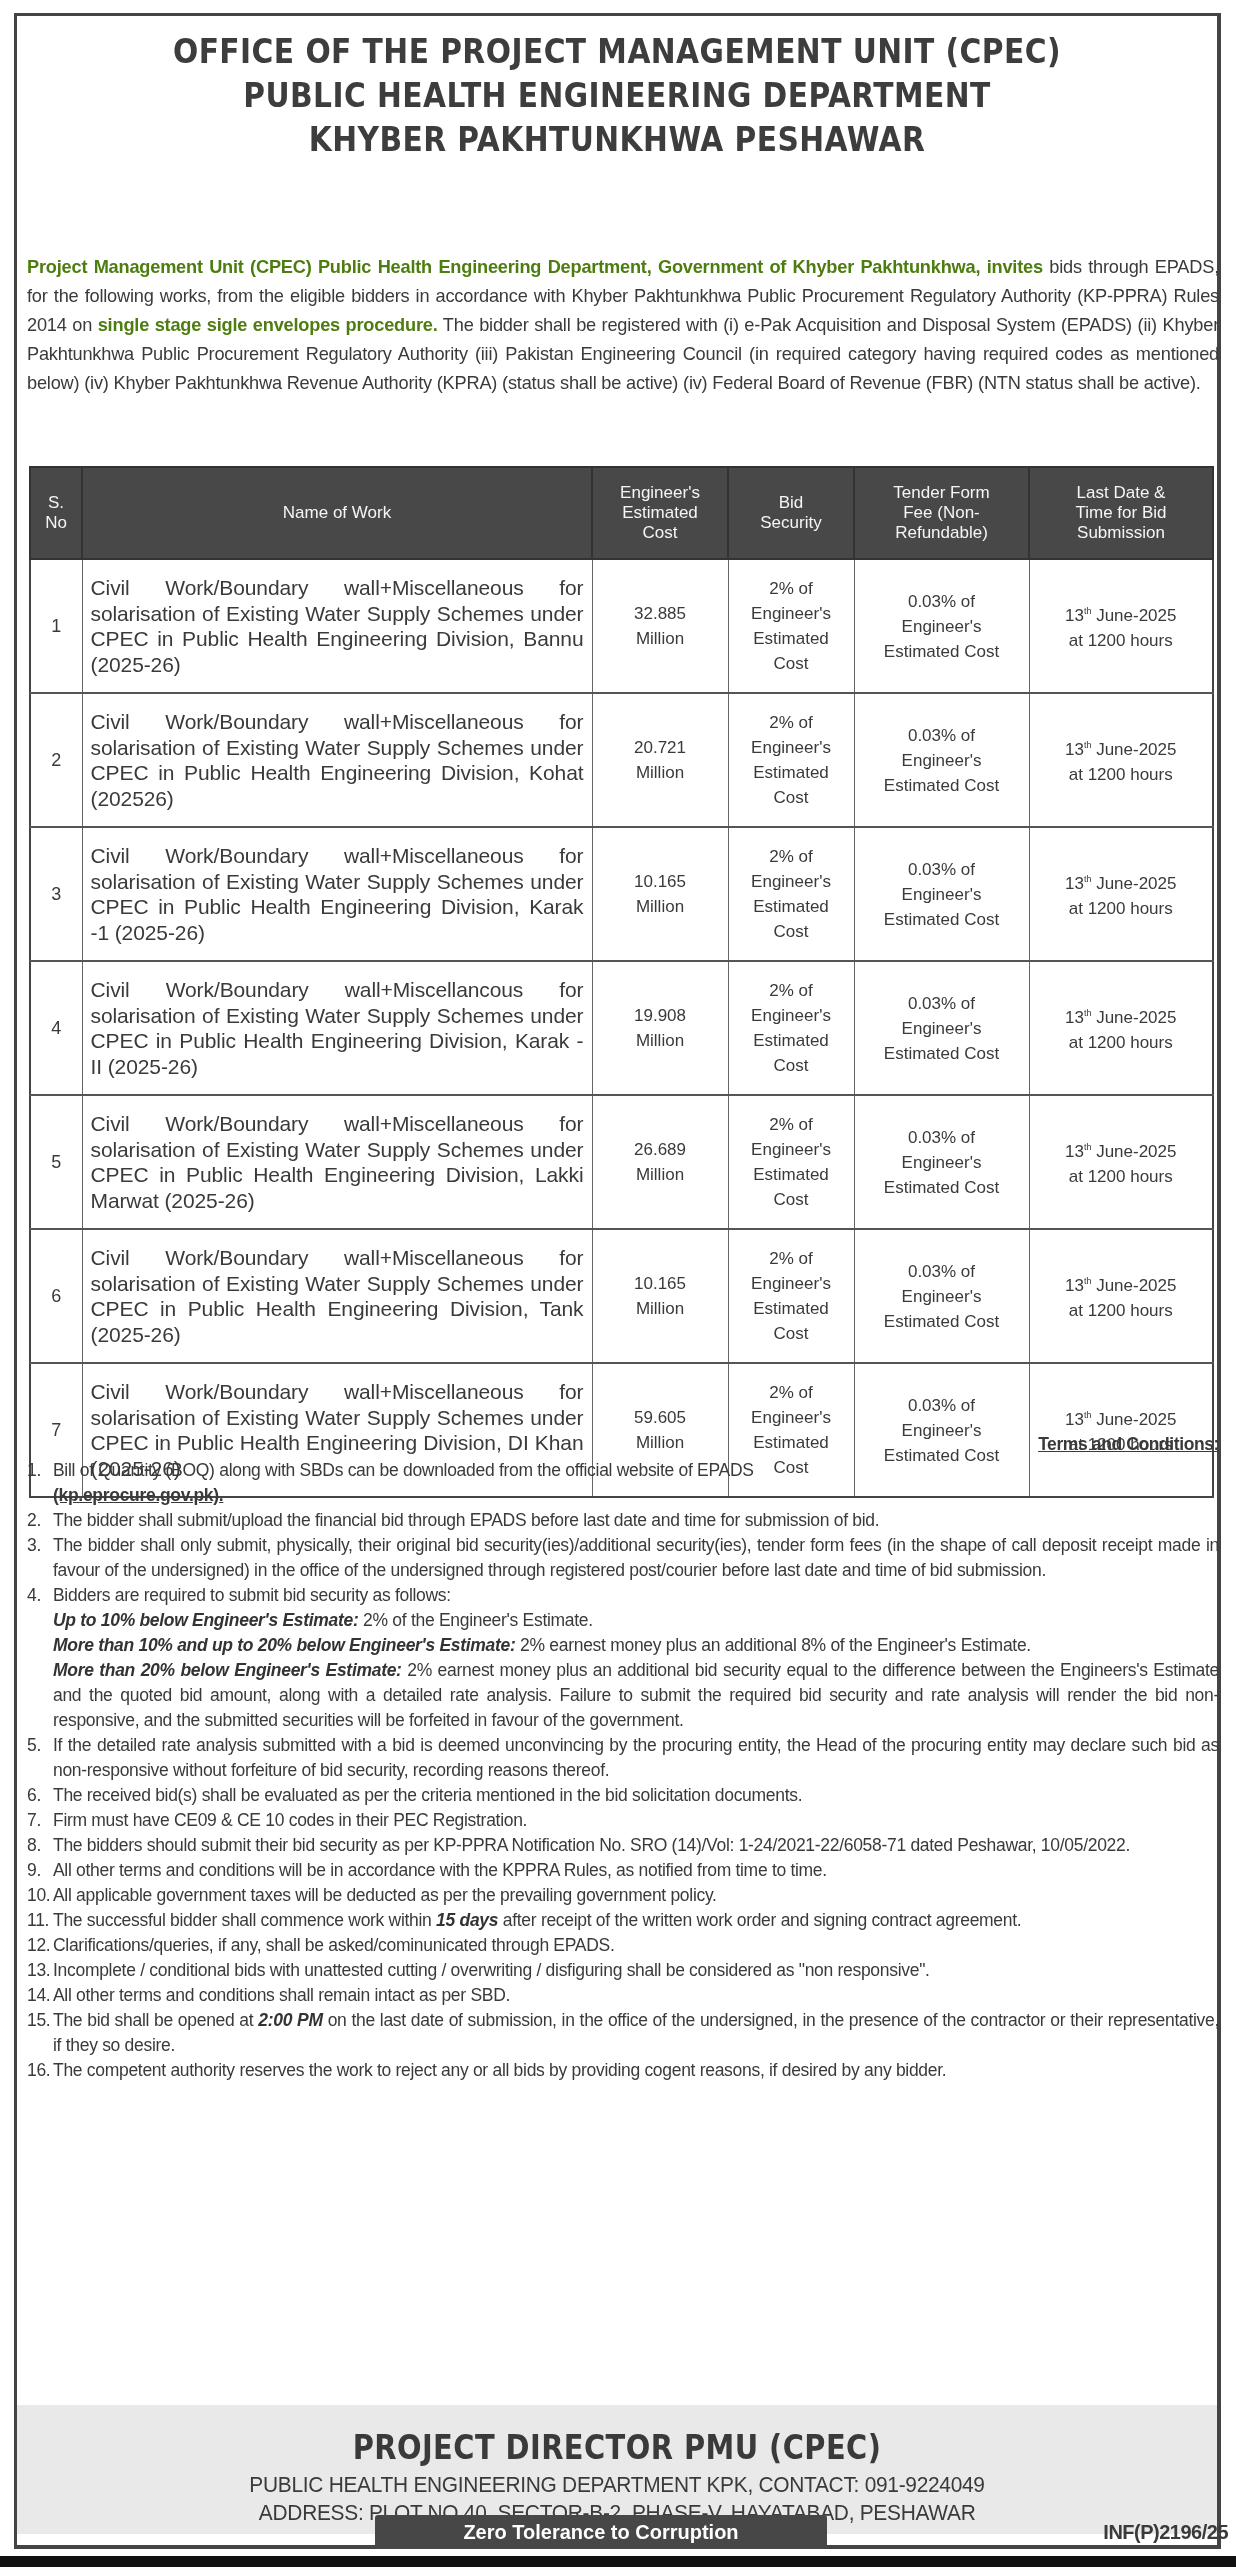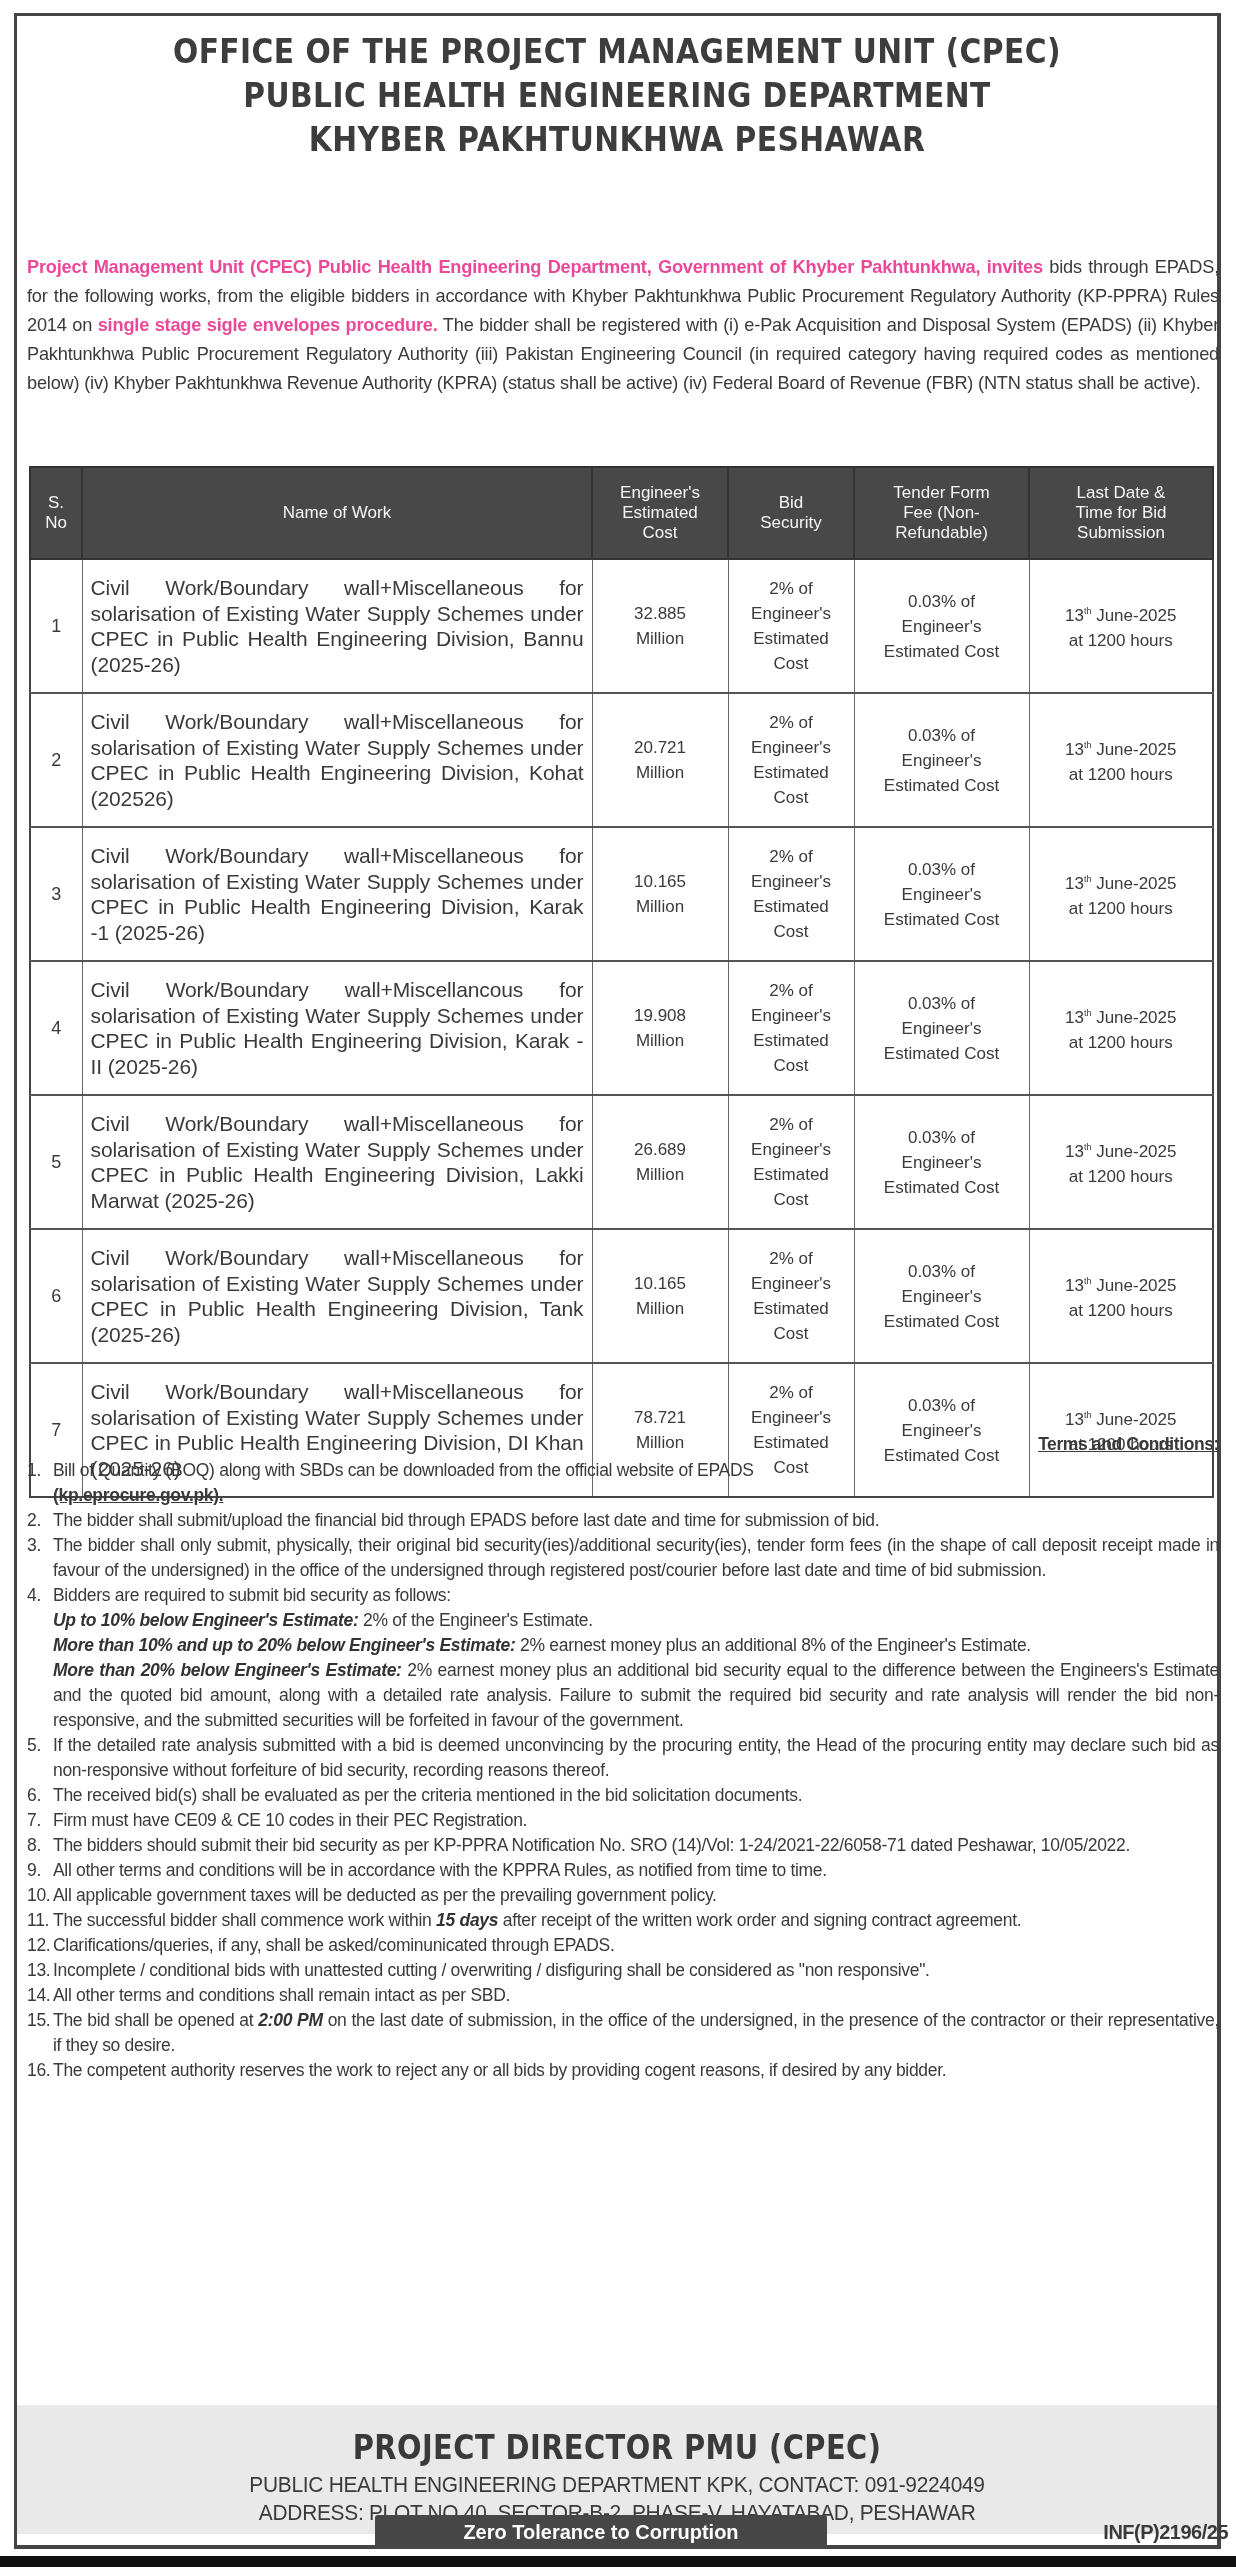--- a/index.html
+++ b/index.html
@@ -23,21 +23,21 @@
     font-family: "DejaVu Sans", sans-serif; font-weight: bold; font-size: 52px; line-height: 68px;
     letter-spacing: 1px;
   }
   .banner span { display: inline-block; transform: scaleX(0.82); }
 
   .intro {
     position: absolute; left: 10px; top: 237px; width: 1192px;
     font-size: 18.2px; line-height: 29px; text-align: justify; color: #3a3a3a;
     letter-spacing: -0.2px;
   }
-  .intro b { color: #ec4899; }
+  .intro b { color: #4d7c0f; }
 
   table.works {
     position: absolute; left: 12px; top: 450px; width: 1183px;
     border-collapse: collapse; table-layout: fixed;
     font-size: 17px; color: #3a3a3a;
   }
   table.works th {
     background: #484848; color: #f5f5f5; font-weight: normal;
     font-size: 17px; line-height: 20px; height: 92px;
     border: 2px solid #333; border-bottom: 2px solid #333;
@@ -164,21 +164,21 @@
           <td class="sno">6</td>
           <td class="name">Civil Work/Boundary wall+Miscellaneous for solarisation of Existing Water Supply Schemes under CPEC in Public Health Engineering Division, Tank (2025-26)</td>
           <td><span>10.165</span><br><span>Million</span></td>
           <td><span>2% of</span><br><span>Engineer's</span><br><span>Estimated</span><br><span>Cost</span></td>
           <td><span>0.03% of</span><br><span>Engineer's</span><br><span>Estimated Cost</span></td>
           <td><span>13</span><sup>th</sup><span> June-2025</span><br><span>at 1200 hours</span></td>
         </tr>
         <tr>
           <td class="sno">7</td>
           <td class="name">Civil Work/Boundary wall+Miscellaneous for solarisation of Existing Water Supply Schemes under CPEC in Public Health Engineering Division, DI Khan (2025-26)</td>
-          <td><span>78.721</span><br><span>Million</span></td>
+          <td><span>59.605</span><br><span>Million</span></td>
           <td><span>2% of</span><br><span>Engineer's</span><br><span>Estimated</span><br><span>Cost</span></td>
           <td><span>0.03% of</span><br><span>Engineer's</span><br><span>Estimated Cost</span></td>
           <td><span>13</span><sup>th</sup><span> June-2025</span><br><span>at 1200 hours</span></td>
         </tr>
       </tbody>
   </table>
 
   <div class="terms">
     <div class="terms-title">Terms and Conditions:</div>
 

